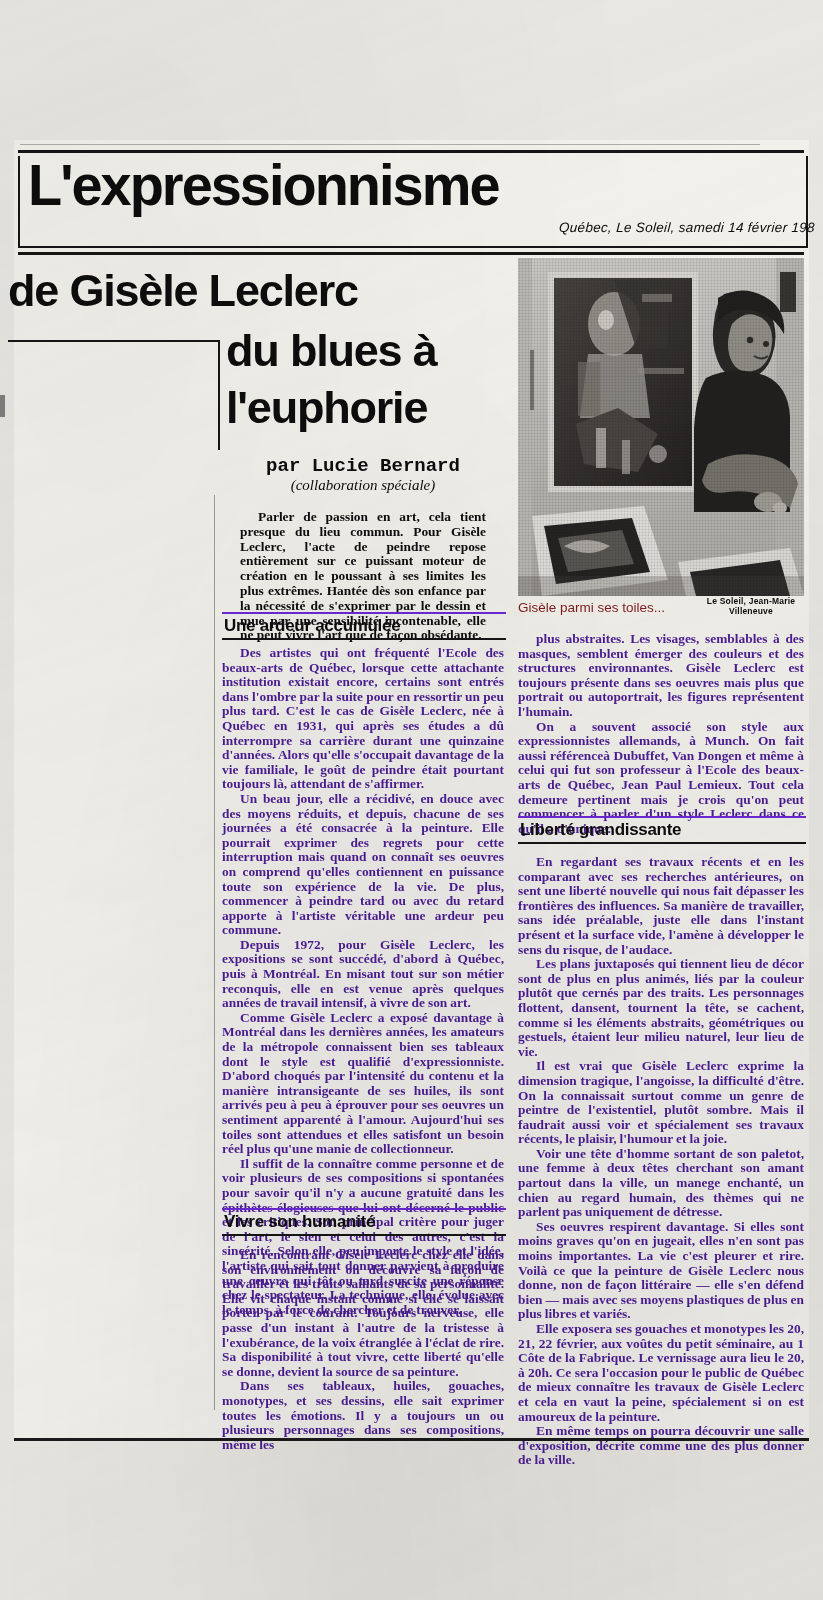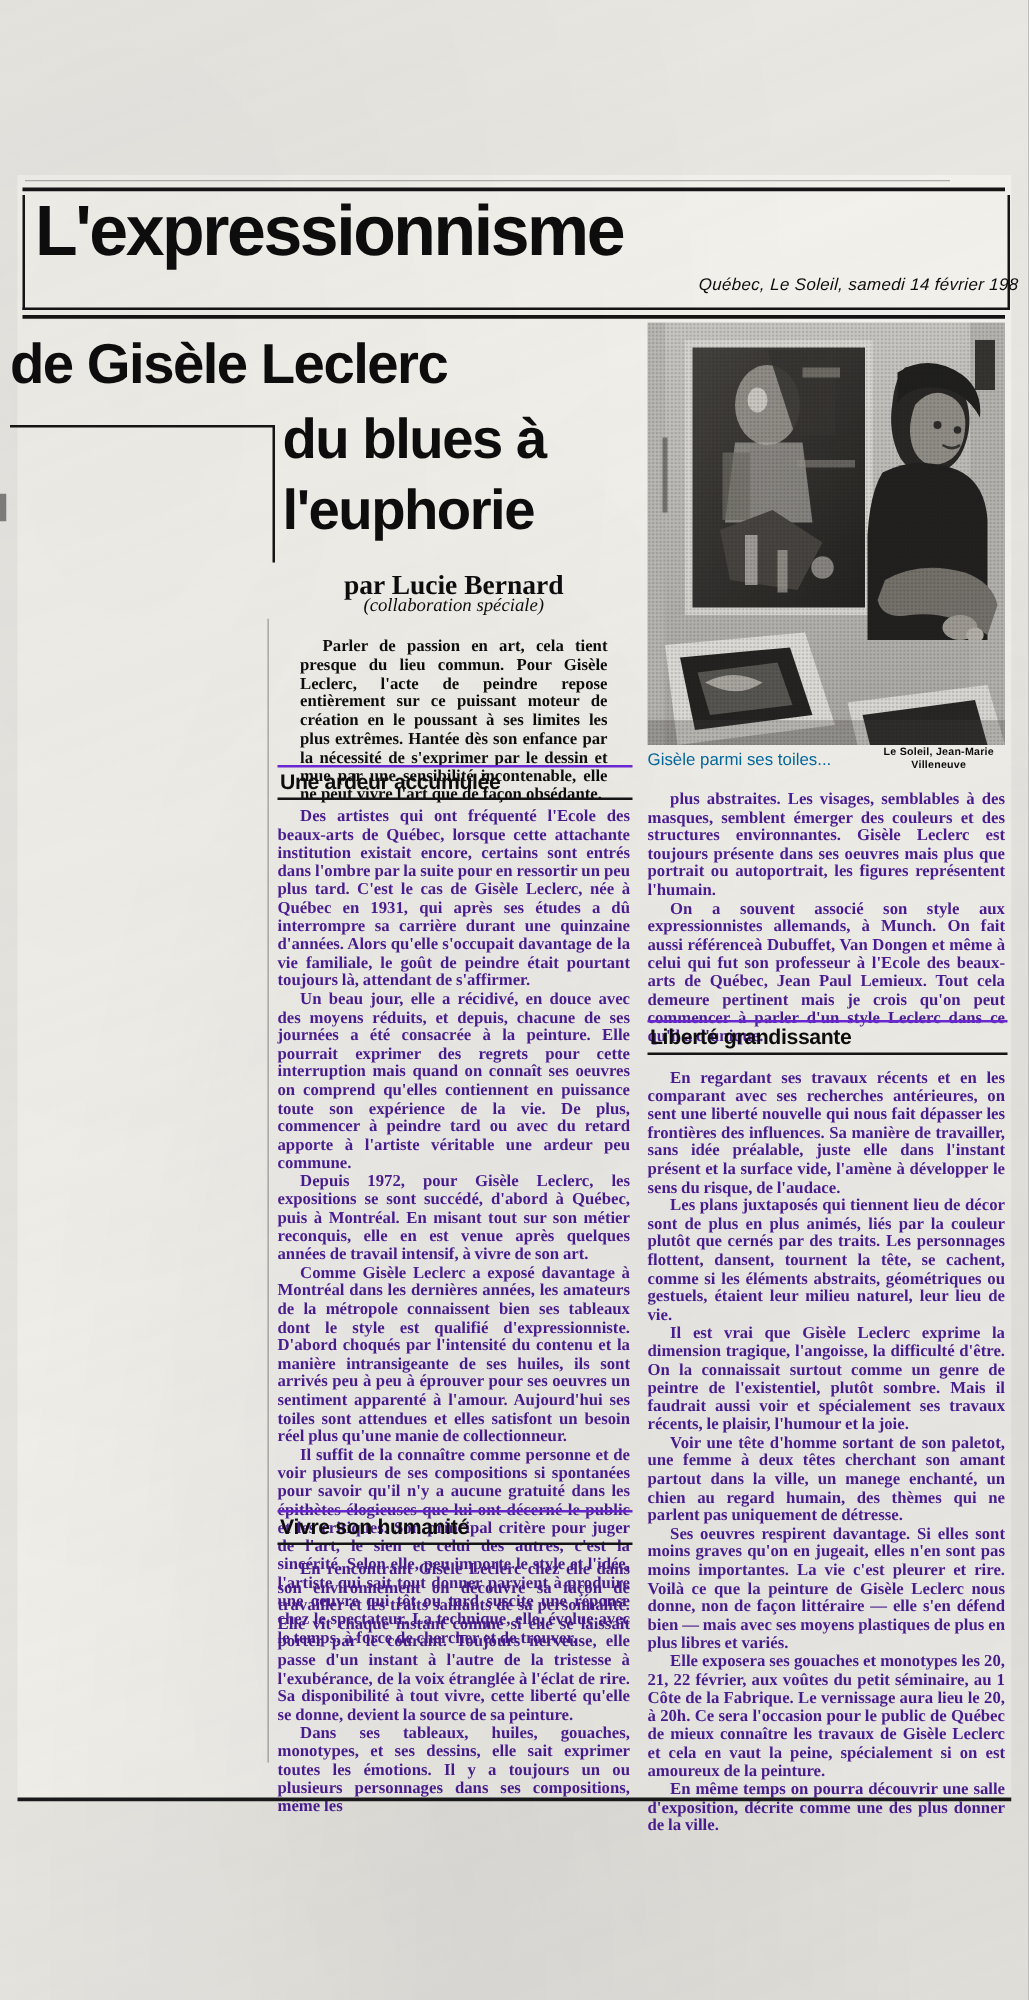--- a/index.html
+++ b/index.html
@@ -127,23 +127,23 @@
     position: absolute;
     left: 218px; top: 340px; width: 2px; height: 110px;
     background: #151515;
   }
 
   
   .byline {
     position: absolute;
     left: 222px; top: 455px; width: 282px;
     text-align: center;
-    font-family: Liberation Serif, serif;
-    font-weight: 700;
-    font-size: 22px;
+    font-family: Liberation Mono, monospace;
+    font-weight: 700;
+    font-size: 19px;
   }
   .byline-sub {
     position: absolute;
     left: 222px; top: 477px; width: 282px;
     text-align: center;
     font-family: "Liberation Serif", serif;
     font-style: italic;
     font-size: 15px;
   }
 
@@ -210,21 +210,21 @@
     overflow: hidden;
     background: #cfcdc8;
   }
   .photo-wrap svg { display: block; }
   .caption {
     position: absolute;
     left: 518px; top: 600px;
     width: 180px;
     font-family: "Liberation Sans", sans-serif;
     font-size: 13.5px;
-    color: #0369a1;
+    color: #7f1d1d;
   }
   .credit {
     position: absolute;
     left: 698px; top: 596px;
     width: 106px;
     text-align: center;
     font-family: "Liberation Sans", sans-serif;
     font-weight: 700;
     font-size: 8.5px;
     line-height: 10px;

